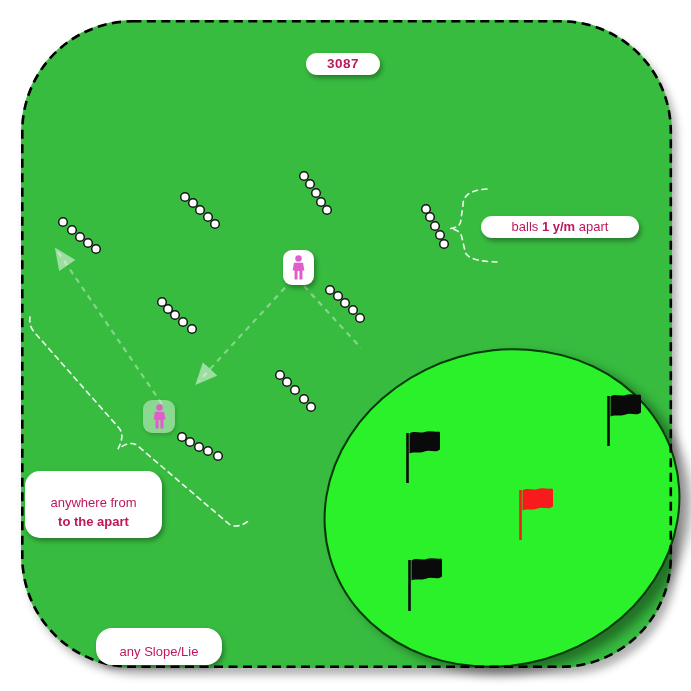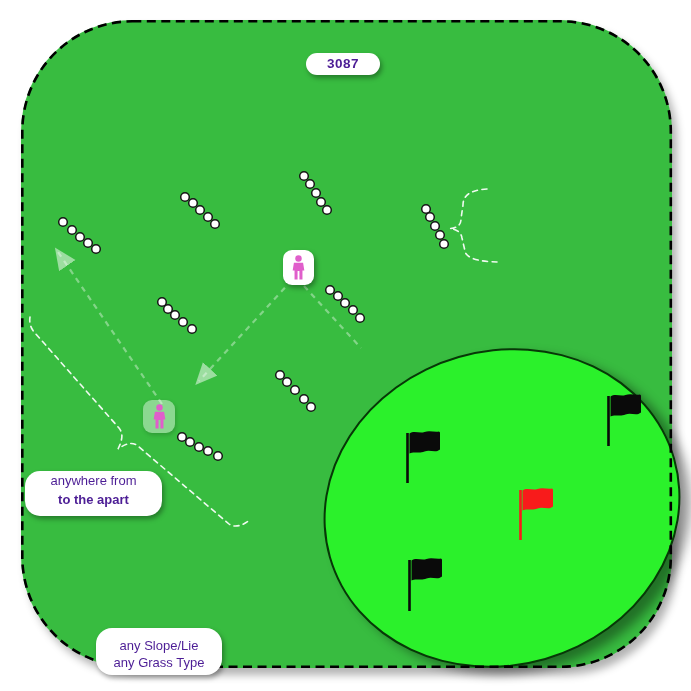--- a/index.html
+++ b/index.html
@@ -9,30 +9,30 @@
   .field{position:absolute;left:21px;top:20px;width:651px;height:648px;
          border-radius:112px;background:#38bc40;
          box-shadow:5px 7px 9px rgba(0,0,0,0.30);}
 
   .green-ellipse{position:absolute;left:322px;top:350px;width:356px;height:312px;
          border-radius:50%;background:#2bf12b;border:2px solid #073807;
          transform:rotate(-16deg);box-shadow:8px 9px 11px rgba(0,0,0,0.40);z-index:2;}
 
   .overlay{position:absolute;left:0;top:0;z-index:5;}
 
-  .label{position:absolute;z-index:8;background:#fff;color:#4c1d95;text-align:center;
+  .label{position:absolute;z-index:8;background:#fff;color:#be185d;text-align:center;
          box-shadow:2px 3px 5px rgba(0,0,0,0.35);}
   .badge{left:306px;top:53px;width:74px;height:22px;line-height:22px;
          border-radius:12px;font-weight:bold;font-size:13.5px;letter-spacing:0.5px;}
   .balls-label{left:481px;top:216px;width:158px;height:22px;line-height:22px;
          border-radius:12px;font-size:13px;}
   .distance-label{left:25px;top:471px;width:137px;border-radius:15px;
-         font-size:13px;line-height:19px;padding:0 0 7px;}
+         font-size:13px;line-height:19px;padding:22px 0 7px;}
   .cond-label{left:96px;top:628px;width:126px;border-radius:16px;
-         font-size:13px;line-height:16.5px;padding:10px 0 4px;}
+         font-size:13px;line-height:16.5px;padding:16px 0 4px;}
   .bold{font-weight:bold;}
 
   .person{position:absolute;z-index:7;display:flex;align-items:center;justify-content:center;
           border-radius:9px;}
   .person-solid{background:#fff;box-shadow:2px 3px 5px rgba(0,0,0,0.35);}
   .person-translucent{background:rgba(255,255,255,0.42);box-shadow:1px 2px 4px rgba(0,0,0,0.18);}
   .person svg{display:block;}
 </style>
 </head>
 <body>
@@ -100,29 +100,29 @@
       <line x1="608.5" y1="396" x2="608.5" y2="446" stroke="#0a0a0a" stroke-width="2.6"></line>
       <path d="M1,2.5 C6,-1 11,3 16,1 C21,-1 26,1.5 30.5,0.5 L31.5,1.5 L31.5,18.5 C26.5,22.5 21.5,18 16,20.5 C10.5,23 5.5,20 1,22.5 Z" fill="#0a0a0a" transform="translate(609.5,394)"></path>
       <line x1="409.5" y1="560" x2="409.5" y2="611" stroke="#0a0a0a" stroke-width="2.6"></line>
       <path d="M1,2.5 C6,-1 11,3 16,1 C21,-1 26,1.5 30.5,0.5 L31.5,1.5 L31.5,18.5 C26.5,22.5 21.5,18 16,20.5 C10.5,23 5.5,20 1,22.5 Z" fill="#0a0a0a" transform="translate(410.5,558)"></path>
       <line x1="520.5" y1="490" x2="520.5" y2="540" stroke="#f81b1b" stroke-width="2.6"></line>
       <path d="M1,2.5 C6,-1 11,3 16,1 C21,-1 26,1.5 30.5,0.5 L31.5,1.5 L31.5,18.5 C26.5,22.5 21.5,18 16,20.5 C10.5,23 5.5,20 1,22.5 Z" fill="#f81b1b" transform="translate(521.5,488)"></path>
     </svg>
 
   <div class="label badge">3087</div>
 
+  <div class="label balls-label"><span>balls </span><span class="bold">1 y/m</span><span> apart</span></div>
 
   <div class="label distance-label">
     <div>anywhere from</div>
     <div class="bold">to the apart</div>
   </div>
 
   <div class="label cond-label">
     <div>any Slope/Lie</div>
-    <div>any Grass Type</div>
   </div>
 
   <div class="person person-solid" id="person-0" style="left: 283px; top: 250px; width: 31px; height: 35px; color: rgb(224, 94, 203);">
     <svg width="17" height="25" viewBox="0 0 16 24">
       <circle cx="8" cy="3.4" r="3.1" fill="currentColor"></circle>
       <path d="M3.6,7.4 H12.4 L13.6,14.8 H11.8 V23.5 H8.9 V15.4 H7.1 V23.5 H4.2 V14.8 H2.4 Z" fill="currentColor"></path>
     </svg>
   </div>
 
   <div class="person person-translucent" id="person-1" style="left: 143px; top: 400px; width: 32px; height: 33px; color: rgb(224, 94, 203);">

